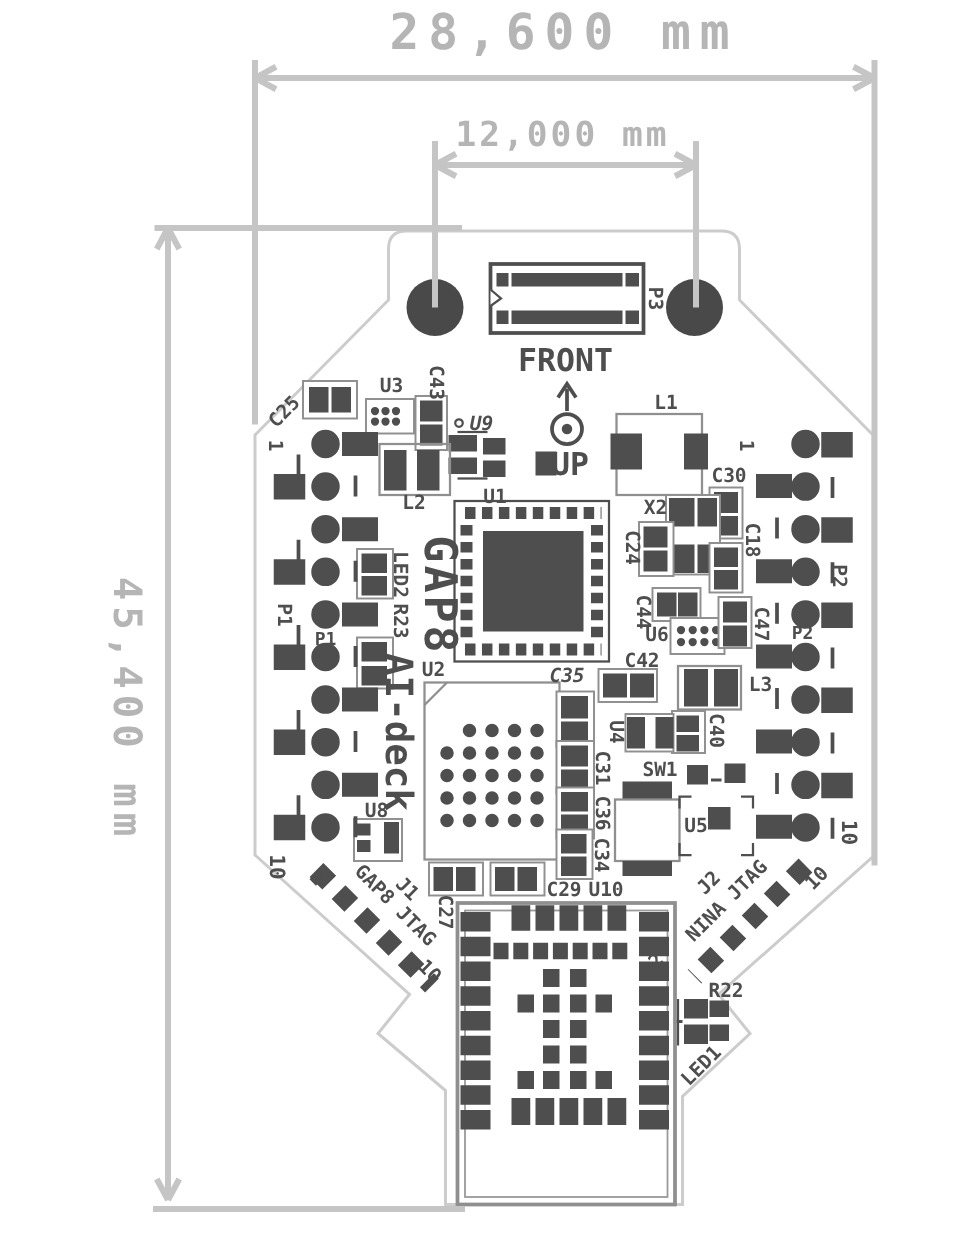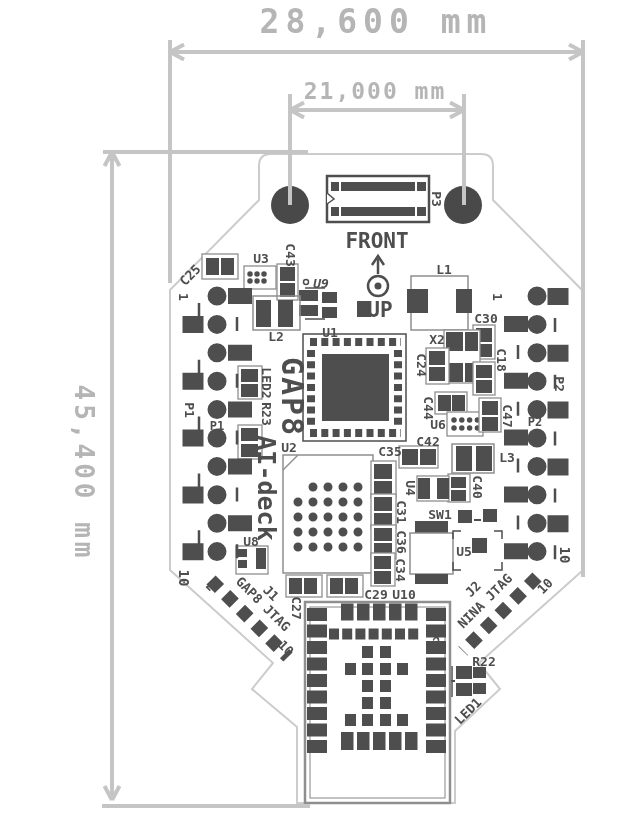--- a/index.html
+++ b/index.html
@@ -294,21 +294,21 @@
     <line x1="112" y1="152" x2="112" y2="800"></line>
     <path d="M112,152 L104.5,166 M112,152 L119.5,166 M112,800 L104.5,786 M112,800 L119.5,786"></path>
     <line x1="103" y1="152" x2="308" y2="152"></line>
     <line x1="102" y1="806" x2="310" y2="806"></line>
   </g>
 </svg>
 
 <div id="labels">
 
   <span class="dimtxt" style="left:376px;top:21px;font-size:33px;letter-spacing:6px;">28,600 mm</span>
-  <span class="dimtxt" style="left:375px;top:91px;font-size:23px;letter-spacing:2px;">21,000 mm</span>
+  <span class="dimtxt" style="left:375px;top:91px;font-size:23px;letter-spacing:2px;">12,000 mm</span>
   <span class="dimtxt r90" style="left:84px;top:473px;font-size:26px;letter-spacing:4px;">45,400 mm</span>
 
   <span class="lbl" style="left:377px;top:241px;font-size:21px;">FRONT</span>
   <span class="lbl" style="left:380px;top:310px;font-size:21px;">UP</span>
   <span class="lbl r90" style="left:292px;top:397px;font-size:30px;letter-spacing:2px;">GAP8</span>
   <span class="lbl r90" style="left:266px;top:488px;font-size:25px;">AI-deck</span>
 
   <span class="lbl" style="left:330px;top:332px;">U1</span>
   <span class="lbl r90" style="left:436px;top:199px;">P3</span>
   <span class="lbl rm45" style="left:190px;top:275px;">C25</span>
@@ -317,21 +317,21 @@
   <span class="lbl r90" style="left:290px;top:255px;">C43</span>
   <span class="lbl" style="left:321px;top:283px;font-style:italic;">U9</span>
   <span class="lbl" style="left:276px;top:336px;">L2</span>
   <span class="lbl r90" style="left:266px;top:383px;">LED2</span>
   <span class="lbl r90" style="left:266px;top:414px;">R23</span>
   <span class="lbl r90" style="left:189px;top:410px;">P1</span>
   <span class="lbl" style="left:217px;top:426px;font-size:12px;">P1</span>
   <span class="lbl r90" style="left:184px;top:578px;font-size:14px;">10</span>
   <span class="lbl" style="left:251px;top:541px;">U8</span>
   <span class="lbl" style="left:289px;top:447px;">U2</span>
-  <span class="lbl" style="left:390px;top:451px;">C35</span>
+  <span class="lbl" style="left:378px;top:451px;font-style:italic;">C35</span>
   <span class="lbl r90" style="left:401px;top:512px;">C31</span>
   <span class="lbl r90" style="left:401px;top:542px;">C36</span>
   <span class="lbl r90" style="left:400px;top:570px;">C34</span>
   <span class="lbl r90" style="left:296px;top:608px;">C27</span>
   <span class="lbl" style="left:376px;top:594px;">C29</span>
   <span class="lbl" style="left:404px;top:594px;">U10</span>
   <span class="lbl r45" style="left:271px;top:593px;">J1</span>
   <span class="lbl r45" style="left:263px;top:604px;">GAP8 JTAG</span>
   <span class="lbl r45" style="left:211px;top:586px;">2</span>
   <span class="lbl r45" style="left:286px;top:648px;">10</span>

